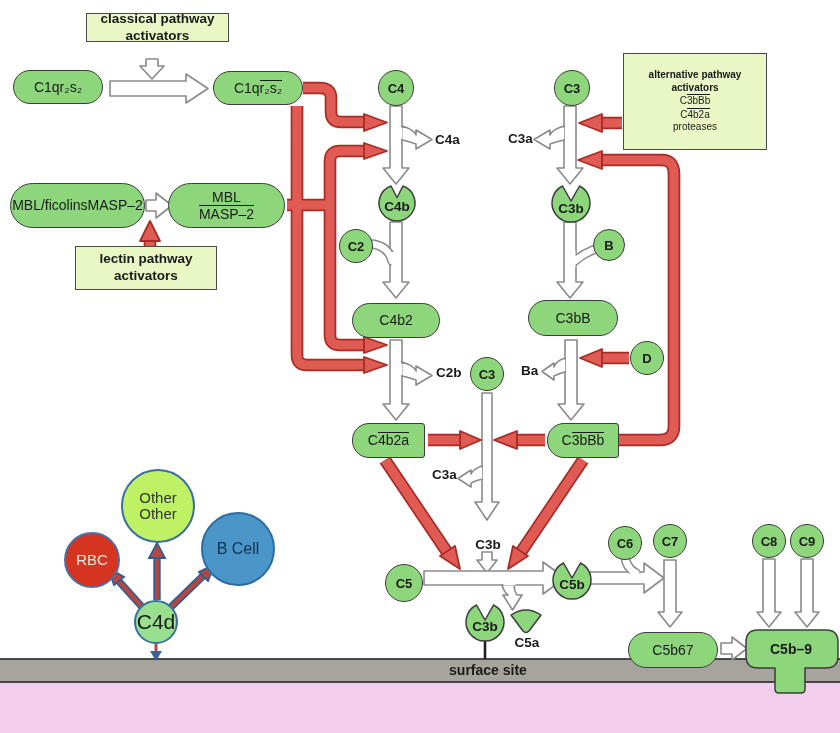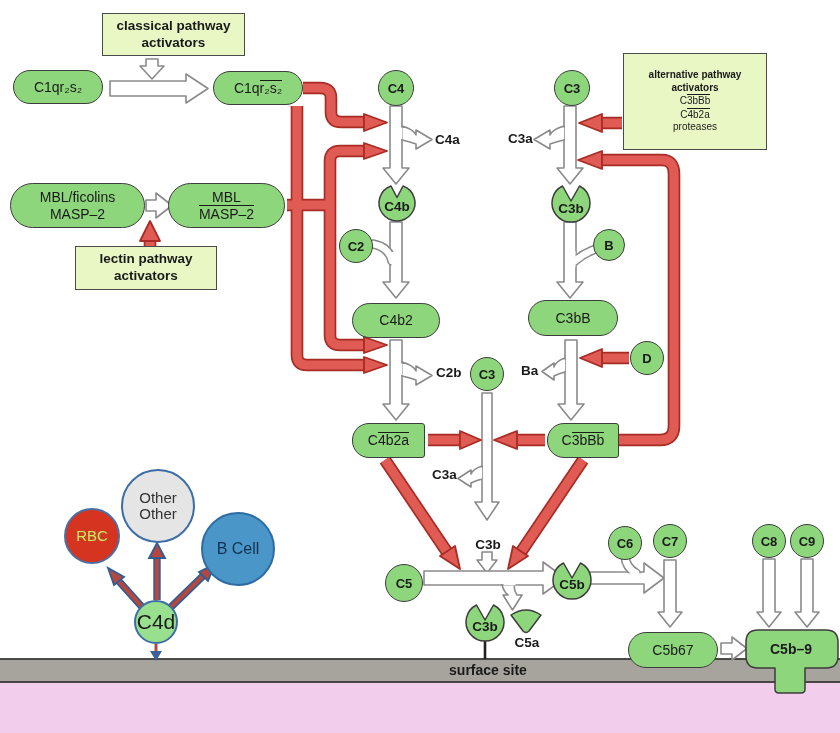--- a/index.html
+++ b/index.html
@@ -136,21 +136,21 @@
     <use href="#clusterlines" stroke="#2f5e96" stroke-width="7.4" fill="none" stroke-linecap="butt"></use>
     <use href="#clusterlines" stroke="#b5473f" stroke-width="4.2" fill="none" stroke-linecap="butt"></use>
     <path d="M114,585 L124,577 L108,568 Z" fill="#b5473f" stroke="#2f5e96" stroke-width="1.8"></path>
     <path d="M149,558 L165,558 L157,543 Z" fill="#b5473f" stroke="#2f5e96" stroke-width="1.8"></path>
     <path d="M199,572 L208,581 L215,564 Z" fill="#b5473f" stroke="#2f5e96" stroke-width="1.8"></path>
     <line x1="156" y1="644" x2="156" y2="652" stroke="#b5473f" stroke-width="3"></line>
     <path d="M150,651 L162,651 L156,661 Z" fill="#3a6298" stroke="none"></path>
   </g>
 </svg>
 
-<div class="abs abox" style="left:102px;top:13px;width:143px;height:43px;">
+<div class="abs abox" style="left:86px;top:13px;width:143px;height:29px;">
   <span>classical pathway</span>
   <span>activators</span>
 </div>
 <div class="abs abox" style="left:75px;top:246px;width:142px;height:44px;">
   <span>lectin pathway</span>
   <span>activators</span>
 </div>
 <div class="abs abox" style="left:623px;top:53px;width:144px;height:97px;font-size:10px;">
   <span>alternative pathway</span>
   <span>activators</span>
@@ -158,21 +158,21 @@
   <span class="nrm"><span>C</span><span class="ovl">4b2a</span></span>
   <span class="nrm">proteases</span>
 </div>
 
 <div class="abs gpill" style="left:13px;top:70px;width:90px;height:34px;">
   <span>C1qr₂s₂</span>
 </div>
 <div class="abs gpill" style="left:213px;top:71px;width:90px;height:34px;">
   <span><span>C1q</span><span class="ovl">r₂s₂</span></span>
 </div>
-<div class="abs gpill" style="left:10px;top:183px;width:135px;height:45px;border-radius:23px;flex-direction:column;">
+<div class="abs gpill" style="left:10px;top:183px;width:135px;height:45px;border-radius:23px;flex-direction:row;">
   <span>MBL/ficolins</span>
   <span>MASP–2</span>
 </div>
 <div class="abs gpill" style="left:168px;top:183px;width:117px;height:45px;border-radius:23px;">
   <span class="frac"><span class="ftop">MBL</span><span>MASP–2</span></span>
 </div>
 
 <div class="abs gcirc" style="left:378px;top:70px;width:36px;height:36px;">
       <span>C4</span>
     </div>
@@ -230,25 +230,25 @@
 <div class="lbl" style="left:432px;top:467px;">C3a</div>
 <div class="lbl ctr" style="left:488px;top:544px;">C3b</div>
 <div class="lbl ctr" style="left:527px;top:642px;">C5a</div>
 <div class="lbl ctr" style="left:397px;top:206px;">C4b</div>
 <div class="lbl ctr" style="left:571px;top:208px;">C3b</div>
 <div class="lbl ctr" style="left:572px;top:584px;">C5b</div>
 <div class="lbl ctr" style="left:485px;top:626px;">C3b</div>
 <div class="lbl ctr" style="left:791px;top:649px;font-size:14px;">C5b–9</div>
 <div class="lbl ctr" style="left:488px;top:670px;font-size:14px;font-weight:600;">surface site</div>
 
-<div class="cellcirc" style="left:121px;top:469px;width:74px;height:74px;background:#e5e5e5;border:2.2px solid #3c6ea5;font-size:15px;color:#333;flex-direction:column;">
+<div class="cellcirc" style="left:121px;top:469px;width:74px;height:74px;background:#bef264;border:2.2px solid #3c6ea5;font-size:15px;color:#333;flex-direction:column;">
   <span>Other</span>
   <span>Other</span>
 </div>
-<div class="cellcirc" style="left:64px;top:508px;width:56px;height:56px;background:#d43420;border:2.4px solid #4a6fa5;font-size:15px;color:#bef264;">
+<div class="cellcirc" style="left:64px;top:532px;width:56px;height:56px;background:#d43420;border:2.4px solid #4a6fa5;font-size:15px;color:#e5e5e5;">
   <span>RBC</span>
 </div>
 <div class="cellcirc" style="left:201px;top:512px;width:74px;height:74px;background:#4b96c8;border:2.4px solid #2d6da3;font-size:16px;color:#14304f;">
   <span>B Cell</span>
 </div>
 <div class="cellcirc" style="left:134px;top:600px;width:44px;height:44px;background:#98df8e;border:2.4px solid #3c6ea5;font-size:21px;color:#1a1a1a;">
   <span>C4d</span>
 </div>
 
 </div>

